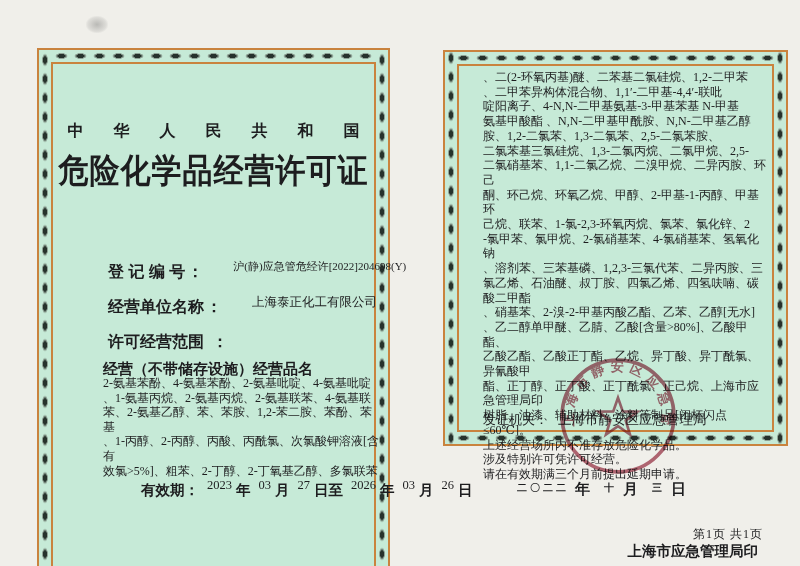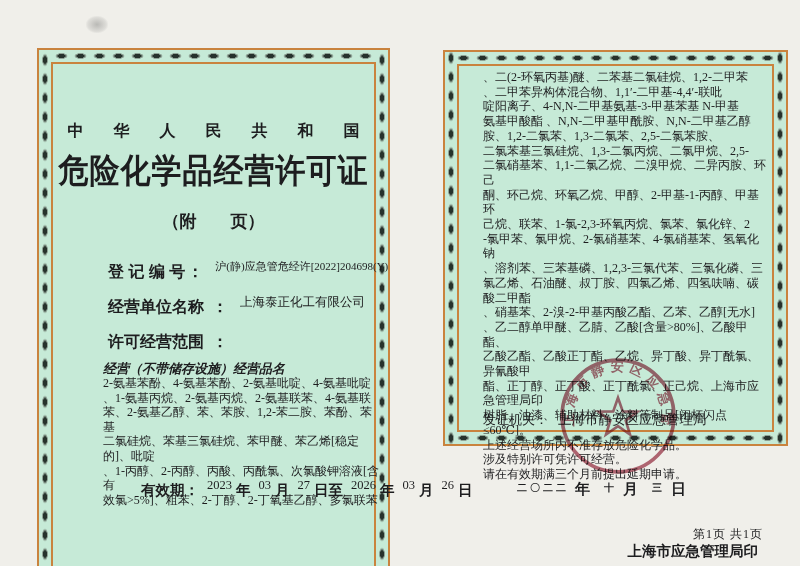--- a/index.html
+++ b/index.html
@@ -28,23 +28,23 @@
   
   .lp-country{position:absolute;top:57px;left:0;right:0;text-align:center;
     font-weight:bold;font-size:16px;letter-spacing:13px;text-indent:13px;}
   .lp-title{position:absolute;top:84px;left:0;right:0;text-align:center;
     font-weight:bold;font-size:30px;letter-spacing:1px;transform:scaleY(1.12);transform-origin:top;}
   .lp-sub{position:absolute;top:146px;left:0;right:0;text-align:center;font-weight:bold;font-size:17px;}
   .lp-fields{position:absolute;top:198px;left:55px;right:8px;}
   .field-row{display:flex;align-items:flex-start;margin-bottom:17px;height:18px;}
   .f-label{width:102px;font-weight:bold;font-size:16px;font-family:"Liberation Sans","DejaVu Sans",sans-serif;white-space:nowrap;}
   .f-colon{font-weight:bold;font-size:16px;margin-left:2px;font-family:"Liberation Sans","DejaVu Sans",sans-serif;}
-  .f-value{margin-left:12px;position:relative;top:-3px;font-size:11px;white-space:nowrap;}
+  .f-value{margin-left:30px;position:relative;top:-3px;font-size:11px;white-space:nowrap;}
   .f-value.company{font-size:12.5px;}
-  .lp-scope-head{position:absolute;top:296px;left:50px;font-size:13px;font-weight:600;font-style:italic;}
+  .lp-scope-head{position:absolute;top:296px;left:50px;font-size:15px;font-weight:600;}
   .lp-scope{position:absolute;top:312px;left:50px;width:278px;font-size:12px;line-height:14.6px;}
   .lp-validity{position:absolute;top:417px;left:88px;white-space:nowrap;}
   .v-label{font-weight:bold;font-size:14.5px;}
   .v-num{font-size:12.5px;position:relative;top:-6px;margin:0 4px;}
   .v-unit{font-weight:bold;font-size:14.5px;}
   
   .rp-lines{position:absolute;top:4px;left:24px;right:6px;font-size:12px;line-height:14.7px;}
   .rp-issuer{position:absolute;top:344px;left:24px;white-space:nowrap;}
   .rp-issuer .i-label{font-weight:normal;font-size:13px;}
   .rp-issuer .i-value{font-size:13.5px;margin-left:6px;}
@@ -65,21 +65,20 @@
 
   <div class="cert cert-left">
     <div class="bead bead-top"></div>
     <div class="bead bead-bottom"></div>
     <div class="bead bead-left"></div>
     <div class="bead bead-right"></div>
     <div class="inner">
 
       <div class="lp-country">中 华 人 民 共 和 国</div>
       <div class="lp-title">危险化学品经营许可证</div>
-      <div class="lp-sub">（附　　页）</div>
 
       <div class="lp-fields">
         <div class="field-row">
           <span class="f-label">登 记 编 号</span>
           <span class="f-colon">：</span>
           <span class="f-value">沪(静)应急管危经许[2022]204698(Y)</span>
         </div>
         <div class="field-row">
           <span class="f-label">经营单位名称</span>
           <span class="f-colon">：</span>
@@ -90,21 +89,20 @@
           <span class="f-colon">：</span>
           <span class="f-value"></span>
         </div>
       </div>
 
       <div class="lp-scope-head">经营（不带储存设施）经营品名</div>
       <div class="lp-scope">
           <div class="line">2-氨基苯酚、4-氨基苯酚、2-氨基吡啶、4-氨基吡啶</div>
           <div class="line">、1-氨基丙烷、2-氨基丙烷、2-氨基联苯、4-氨基联</div>
           <div class="line">苯、2-氨基乙醇、苯、苯胺、1,2-苯二胺、苯酚、苯基</div>
-          <div class="line">二氯硅烷、苯基三氯硅烷、苯甲醚、苯乙烯[稳定的]、吡啶</div>
           <div class="line">、1-丙醇、2-丙醇、丙酸、丙酰氯、次氯酸钾溶液[含有</div>
           <div class="line">效氯&gt;5%]、粗苯、2-丁醇、2-丁氧基乙醇、多氯联苯</div>
         </div>
 
       <div class="lp-validity">
         <span class="v-label">有效期：</span>
         <span class="v-num">2023</span><span class="v-unit">年</span>
         <span class="v-num">03</span><span class="v-unit">月</span>
         <span class="v-num">27</span><span class="v-unit">日至</span>
         <span class="v-num">2026</span><span class="v-unit">年</span>
@@ -126,21 +124,21 @@
           <div class="line">、二(2-环氧丙基)醚、二苯基二氯硅烷、1,2-二甲苯</div>
           <div class="line">、二甲苯异构体混合物、1,1′-二甲基-4,4′-联吡</div>
           <div class="line">啶阳离子、4-N,N-二甲基氨基-3-甲基苯基 N-甲基</div>
           <div class="line">氨基甲酸酯 、N,N-二甲基甲酰胺、N,N-二甲基乙醇</div>
           <div class="line">胺、1,2-二氯苯、1,3-二氯苯、2,5-二氯苯胺、</div>
           <div class="line">二氯苯基三氯硅烷、1,3-二氯丙烷、二氯甲烷、2,5-</div>
           <div class="line">二氯硝基苯、1,1-二氯乙烷、二溴甲烷、二异丙胺、环己</div>
           <div class="line">酮、环己烷、环氧乙烷、甲醇、2-甲基-1-丙醇、甲基环</div>
           <div class="line">己烷、联苯、1-氯-2,3-环氧丙烷、氯苯、氯化锌、2</div>
           <div class="line">-氯甲苯、氯甲烷、2-氯硝基苯、4-氯硝基苯、氢氧化钠</div>
-          <div class="line">、溶剂苯、三苯基磷、1,2,3-三氯代苯、三氯化磷、三</div>
+          <div class="line">、溶剂苯、三苯基磷、1,2,3-三氯代苯、二异丙胺、三</div>
           <div class="line">氯乙烯、石油醚、叔丁胺、四氯乙烯、四氢呋喃、碳酸二甲酯</div>
           <div class="line">、硝基苯、2-溴-2-甲基丙酸乙酯、乙苯、乙醇[无水]</div>
           <div class="line">、乙二醇单甲醚、乙腈、乙酸[含量&gt;80%]、乙酸甲酯、</div>
           <div class="line">乙酸乙酯、乙酸正丁酯、乙烷、异丁酸、异丁酰氯、异氰酸甲</div>
           <div class="line">酯、正丁醇、正丁酸、正丁酰氯、正己烷、上海市应急管理局印</div>
           <div class="line">树脂、油漆、辅助材料、涂料等制品[闭杯闪点≤60℃]。</div>
           <div class="line">上述经营场所内不准存放危险化学品。</div>
           <div class="line">涉及特别许可凭许可经营。</div>
           <div class="line">请在有效期满三个月前提出延期申请。</div>
         </div>

